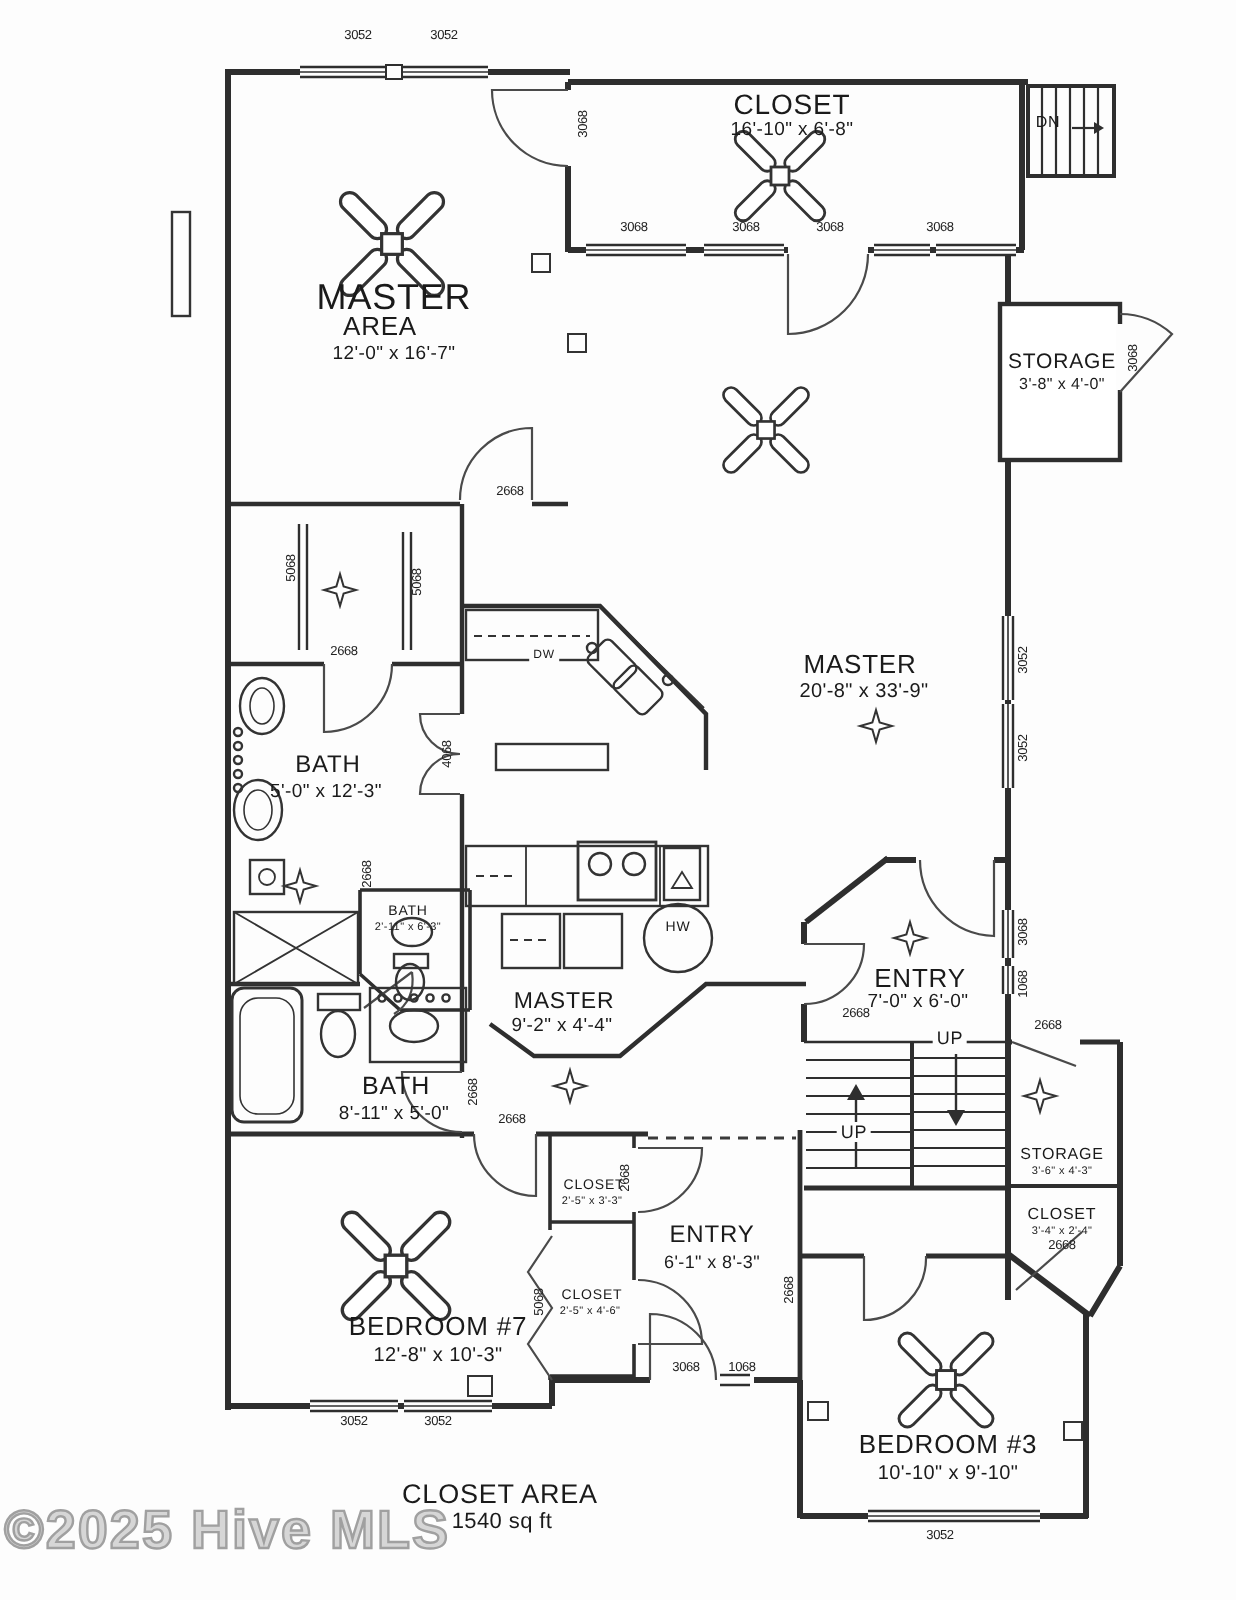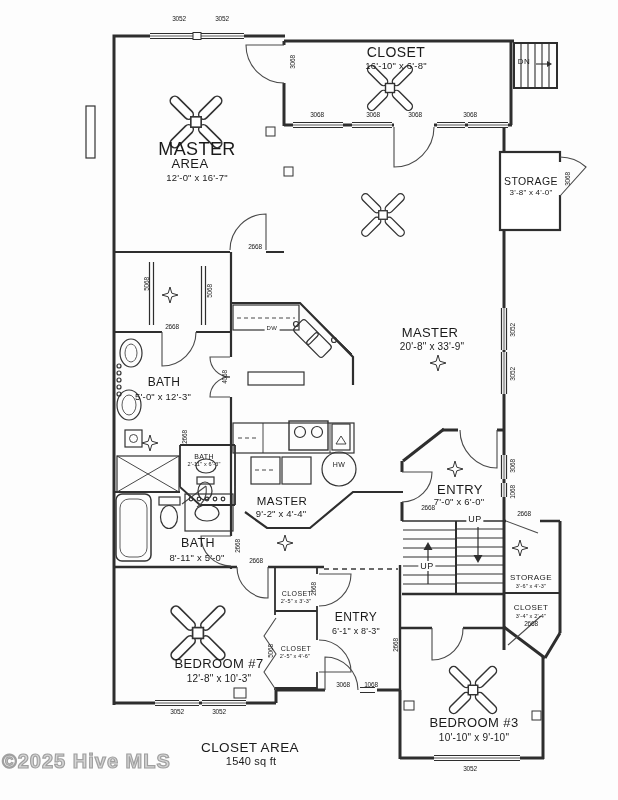--- a/index.html
+++ b/index.html
@@ -6,21 +6,21 @@
   .plan{position:relative;width:618px;height:800px;background:#fdfdfd;overflow:hidden;
         font-family:"Liberation Sans", sans-serif;color:#161616;}
   .plan svg{position:absolute;left:0;top:0;}
   .lbl{position:absolute;transform:translate(-50%,-50%);white-space:nowrap;
        letter-spacing:.4px;color:#1a1a1a;text-align:center;}
   .dim{letter-spacing:.2px;}
   .tag{position:absolute;transform:translate(-50%,-50%);font-size:6.5px;letter-spacing:-.2px;
        color:#222;white-space:nowrap;background:transparent;}
   .tag.v{transform:translate(-50%,-50%) rotate(-90deg);}
   .chip{background:#fdfdfd;padding:0 2px;}
-  .watermark{position:absolute;left:2px;top:750px;font-size:20px;font-weight:bold;
+  .watermark{position:absolute;left:2px;top:750px;font-size:27px;font-weight:bold;
       letter-spacing:1px;color:#d6d6d6;-webkit-text-stroke:1.2px #a0a0a0;white-space:nowrap;}
 </style>
 </head>
 <body>
 
 <div class="plan">
 
 <svg width="618" height="800" viewBox="0 0 618 800">
 
   <g stroke="#2e2e2e" fill="none" stroke-width="3">

